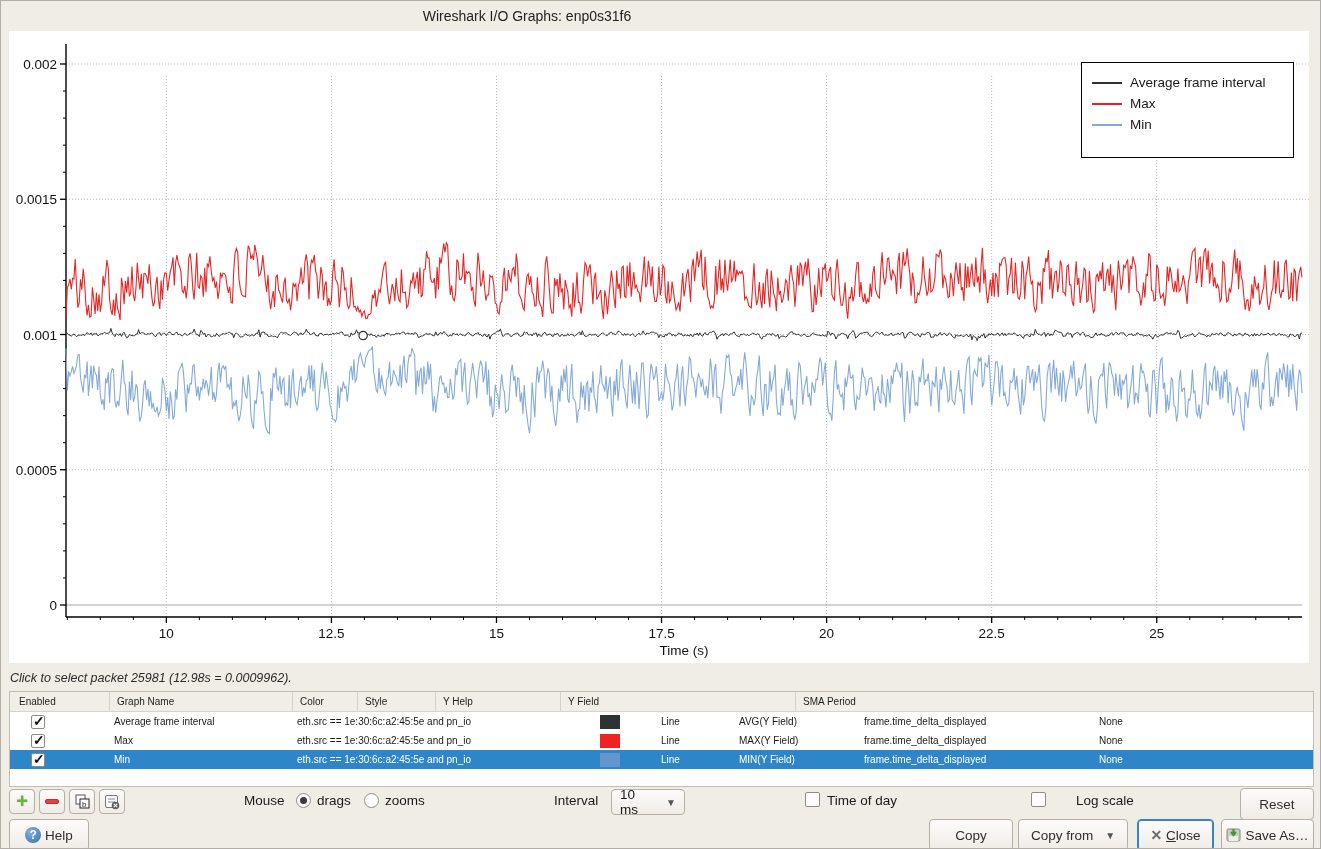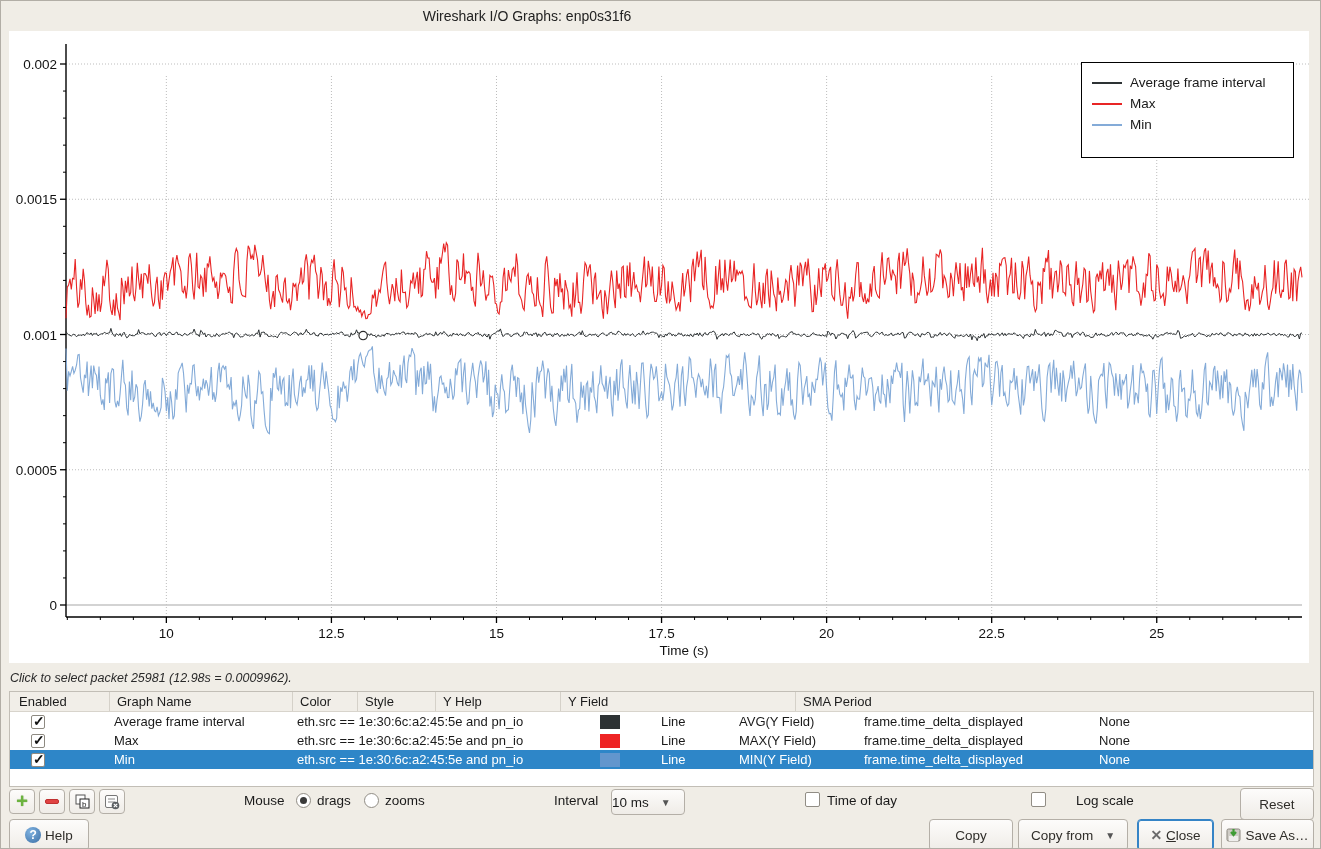--- a/index.html
+++ b/index.html
@@ -33,21 +33,21 @@
     text-align:center; font-size:13.5px; color:#111;
   }
   .statusline {
     position:absolute; left:9px; top:666px; width:1300px; height:22px;
     font-size:12.5px; font-style:italic; color:#2a2a2a;
     display:flex; align-items:center;
   }
   
   .graphtable {
     position:absolute; left:8px; top:690px; width:1305px; height:96px;
-    background:#fff; border:1px solid #c2beb6; font-size:13px;
+    background:#fff; border:1px solid #c2beb6; font-size:10px;
   }
   .trow { display:flex; width:100%; }
   .thead { height:20px; background:#f1eee8; border-bottom:1px solid #d8d4cc; }
   .th {
     display:flex; align-items:center; padding-left:7px;
     border-right:1px solid #d5d1c9; color:#1c1c1c; overflow:hidden; white-space:nowrap;
   }
   .tbodyrow { height:19px; background:#fff; }
   .tbodyrow.selected { background:#2e86c8; color:#fff; }
   .td { display:flex; align-items:center; padding-left:4px; overflow:hidden; white-space:nowrap; }
@@ -79,21 +79,21 @@
   }
   .radio.checked::after {
     content:""; position:absolute; left:3px; top:3px; width:7px; height:7px; border-radius:50%; background:#3a3a3a;
   }
   .cb {
     width:15px; height:15px; border-radius:2px; background:#fff; border:1px solid #918d85;
     display:inline-block; vertical-align:-3px; position:relative;
   }
   .dropdown {
     position:absolute; background:linear-gradient(#fdfcfb,#efece7); border:1px solid #b4afa7;
-    border-radius:4px; height:26px; display:flex; align-items:center; padding:0 0;
+    border-radius:4px; height:26px; display:flex; align-items:center; padding:0 8px;
   }
   .dd-arrow { margin-left:12px; font-size:10px; color:#555; }
   .focusring { border:1px solid #3584c6; box-shadow:0 0 0 1px #3584c6 inset; }
   .underfirst u { text-decoration:underline; }
   .help-q {
     width:16px; height:16px; border-radius:50%; background:radial-gradient(circle at 35% 30%, #7fb2e0, #3b6ea5);
     color:#fff; font-size:12px; font-weight:bold; display:inline-flex; align-items:center; justify-content:center;
     margin-right:4px;
   }
   .x-glyph { color:#6b6b6b; font-weight:bold; margin-right:4px; font-size:14px; }

